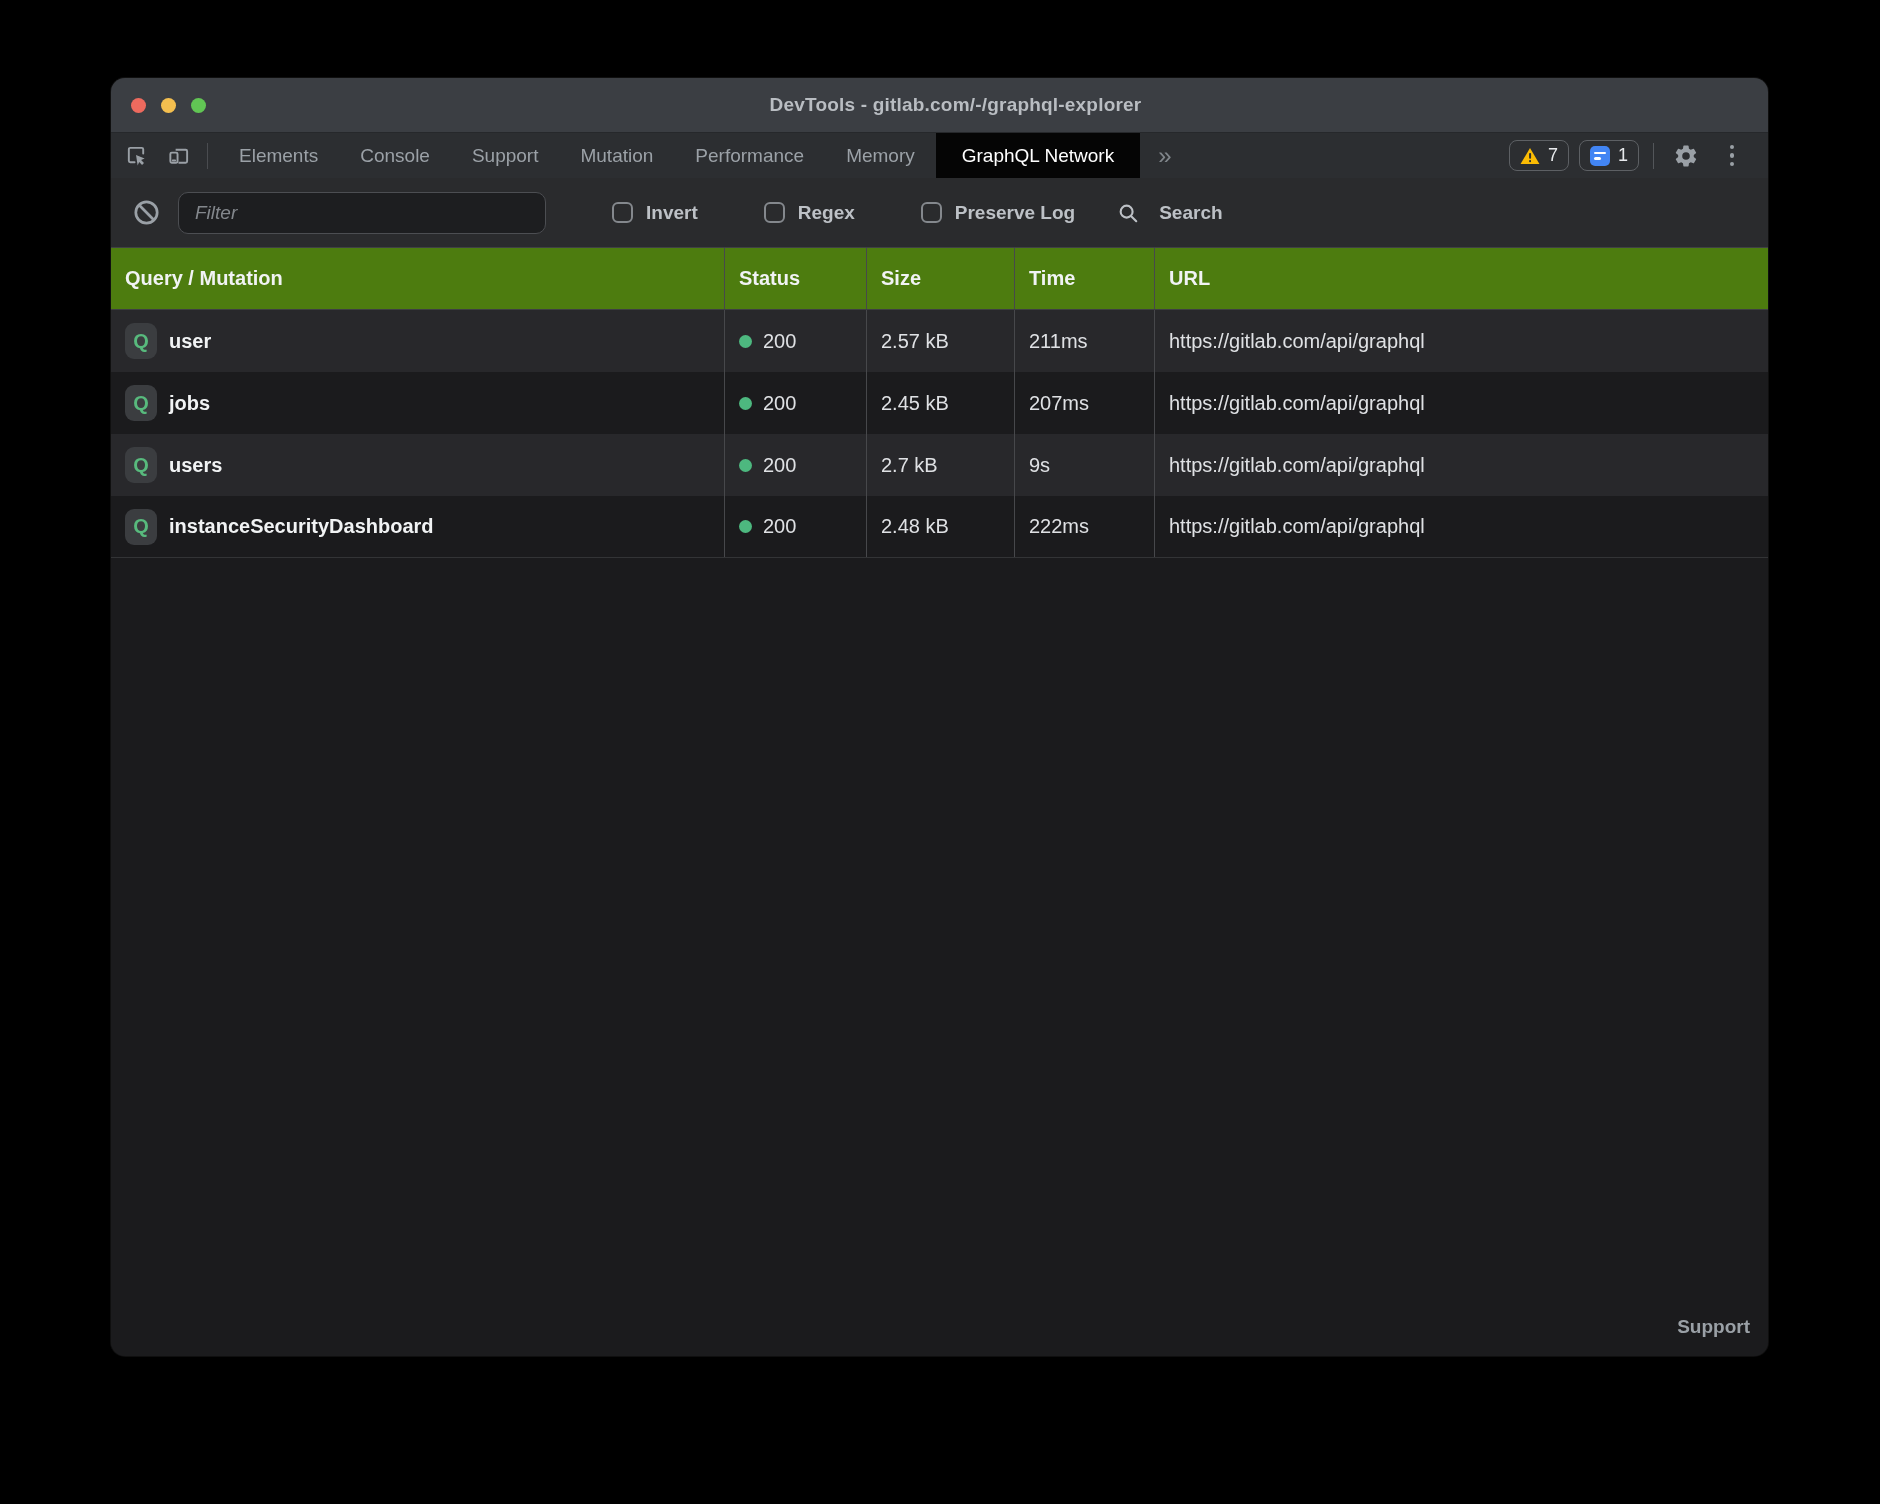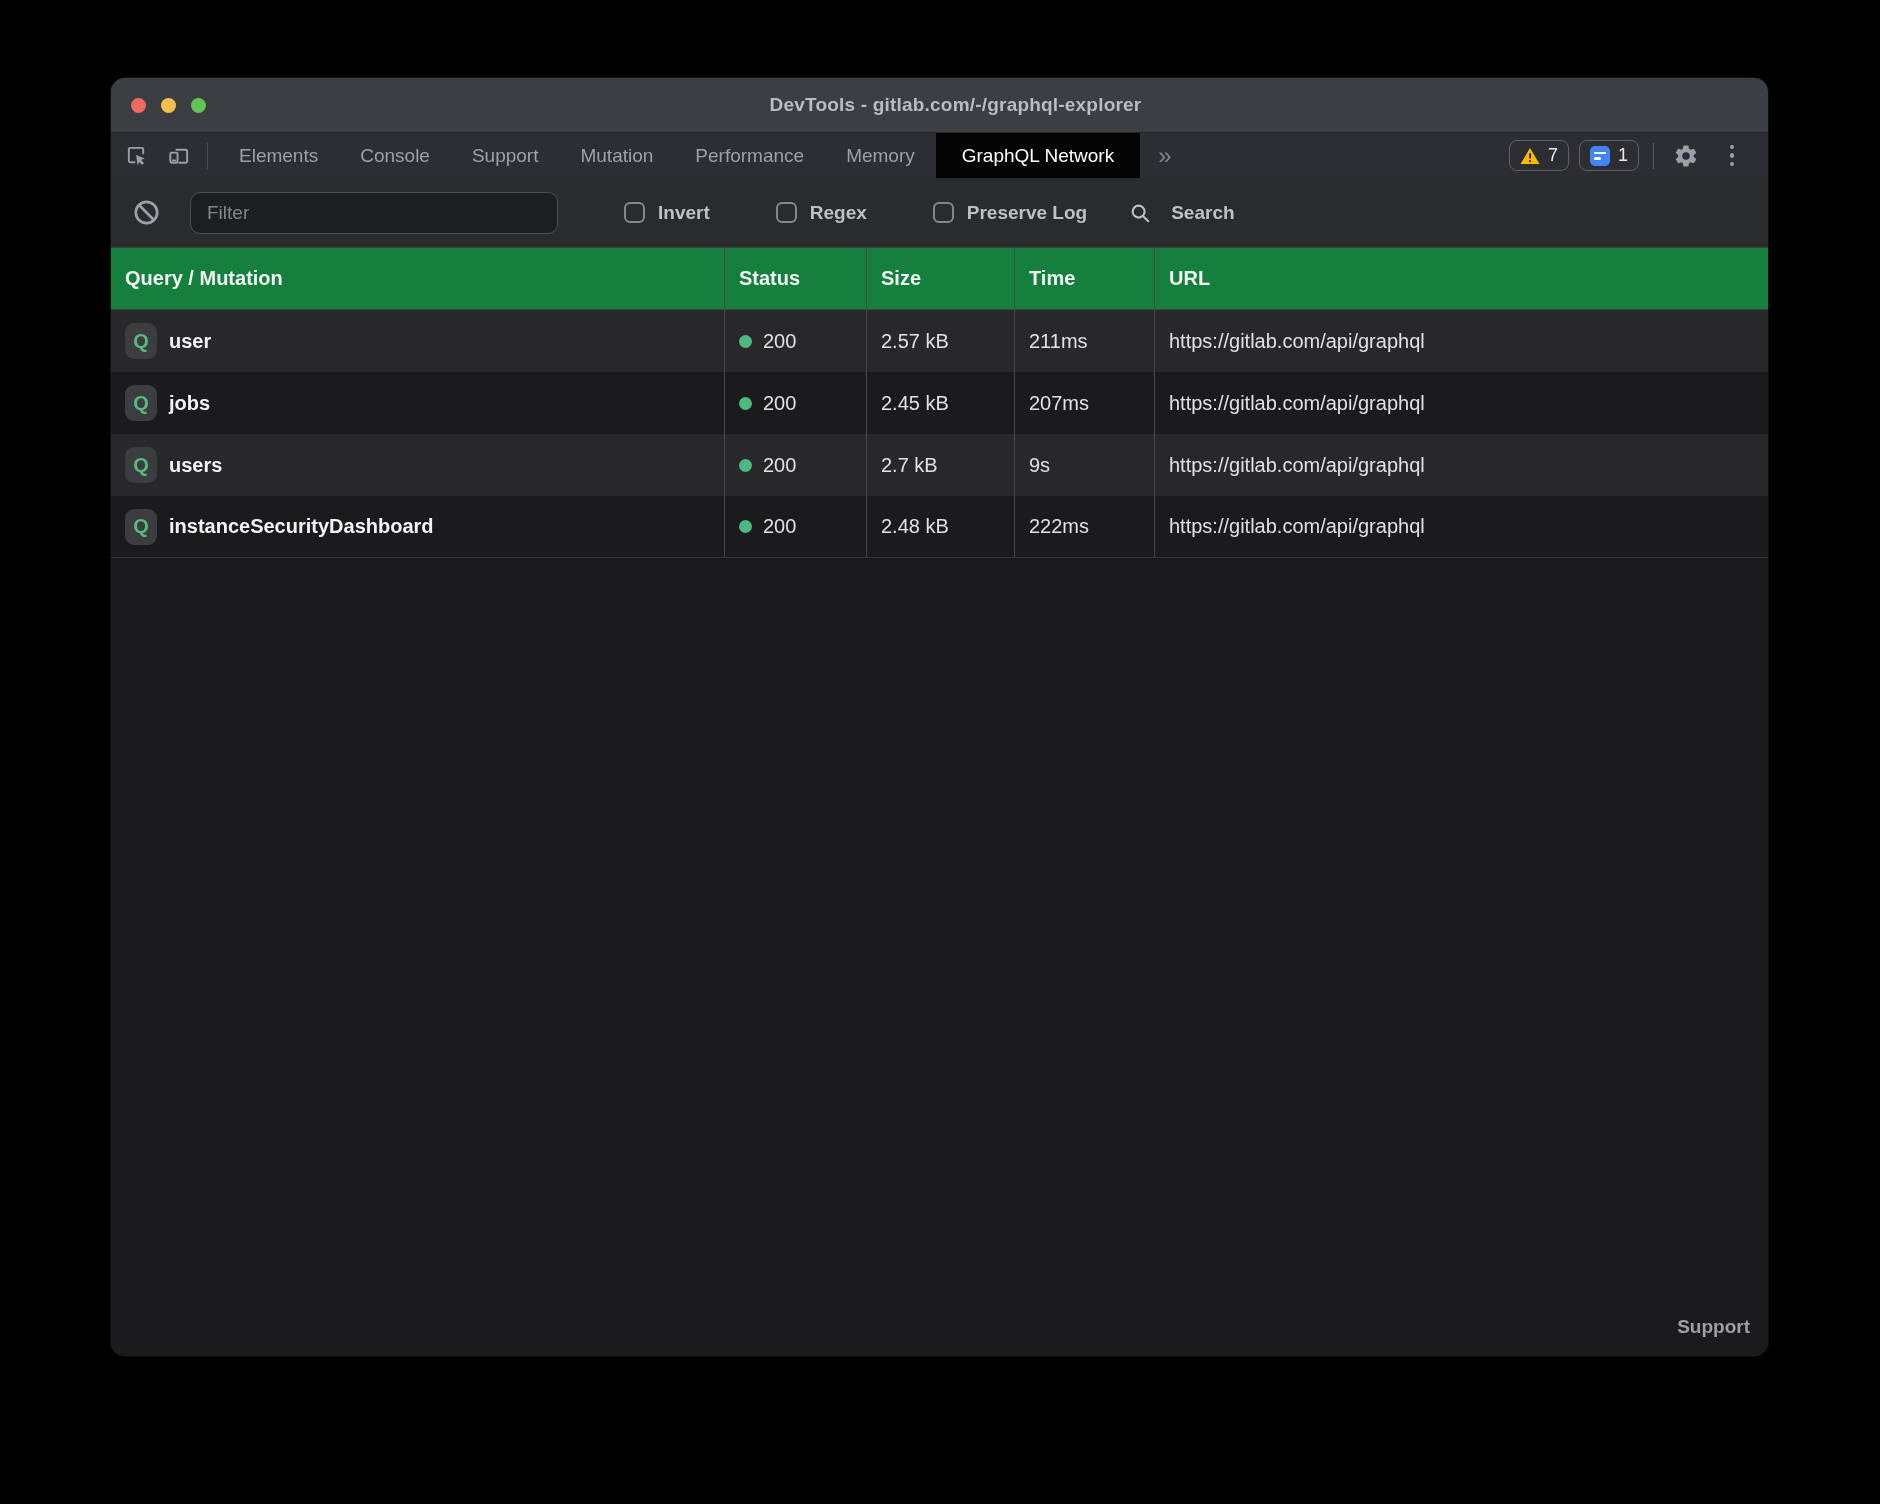--- a/index.html
+++ b/index.html
@@ -53,37 +53,38 @@
   .kebab { display:flex; flex-direction:column; gap:4px; }
   .kebab i { width:4.5px; height:4.5px; border-radius:50%; background:#9aa0a6; }
   
   .filterbar {
     height:70px; flex:0 0 70px; background:#2a2b2d; border-bottom:1px solid #404144;
     display:flex; align-items:center; padding:0 22px;
   }
   .block-icon { width:27px; height:27px; position:relative; flex:0 0 auto; color:#9aa0a6; }
   .block-icon svg { width:100%; height:100%; }
   .filter-input {
-    margin-left:30px; width:368px; height:42px; background:#1d1e20;
+    margin-left:18px; width:368px; height:42px; background:#1d1e20;
     border:1px solid #4c4e52; border-radius:10px; color:#e0e2e5;
     font-size:19px; padding:0 16px; outline:none;
     font-family:"Liberation Sans","DejaVu Sans",sans-serif;
+    font-style:italic;
   }
   .filter-input::placeholder { color:#83878c; }
   .chk-group { display:flex; align-items:center; gap:13px; margin-left:46px;padding-left:20px; }
   .chk-box { width:21px; height:21px; border:2px solid #84888d; border-radius:6px; background:transparent; }
   .chk-label { font-size:19px; font-weight:bold; color:#bdc1c6; white-space:nowrap; }
   .search-group { display:flex; align-items:flex-start; gap:20px; margin-left:42px; color:#bdc1c6; }
   .search-group svg { width:22px; height:22px; }
   
   .grid-row { display:grid; grid-template-columns:613px 142px 148px 140px 1fr; align-items:center; }
   .cell { height:100%; display:flex; align-items:center; padding-left:14px; overflow:hidden; }
   .cell + .cell { border-left:1px solid #47484b; }
   .thead {
-    height:62px; flex:0 0 62px; background:#15803d; border-bottom:1px solid #3e3f42;
+    height:62px; flex:0 0 62px; background:#4d7c0f; border-bottom:1px solid #3e3f42;
     font-weight:bold; color:#f1f3f4; font-size:20px;
   }
   .row { height:62px; flex:0 0 62px; font-size:20px; color:#dfe1e4; }
   .row:nth-child(odd) { background:#28282b; }
   .row:nth-child(even) { background:#1b1b1d; }
   .row:last-child { border-bottom:1px solid #333436; }
   .qcell { gap:12px; }
   .qbadge {
     width:32px; height:36px; border-radius:9px; background:#3b3d40;
     display:flex; align-items:center; justify-content:center;

